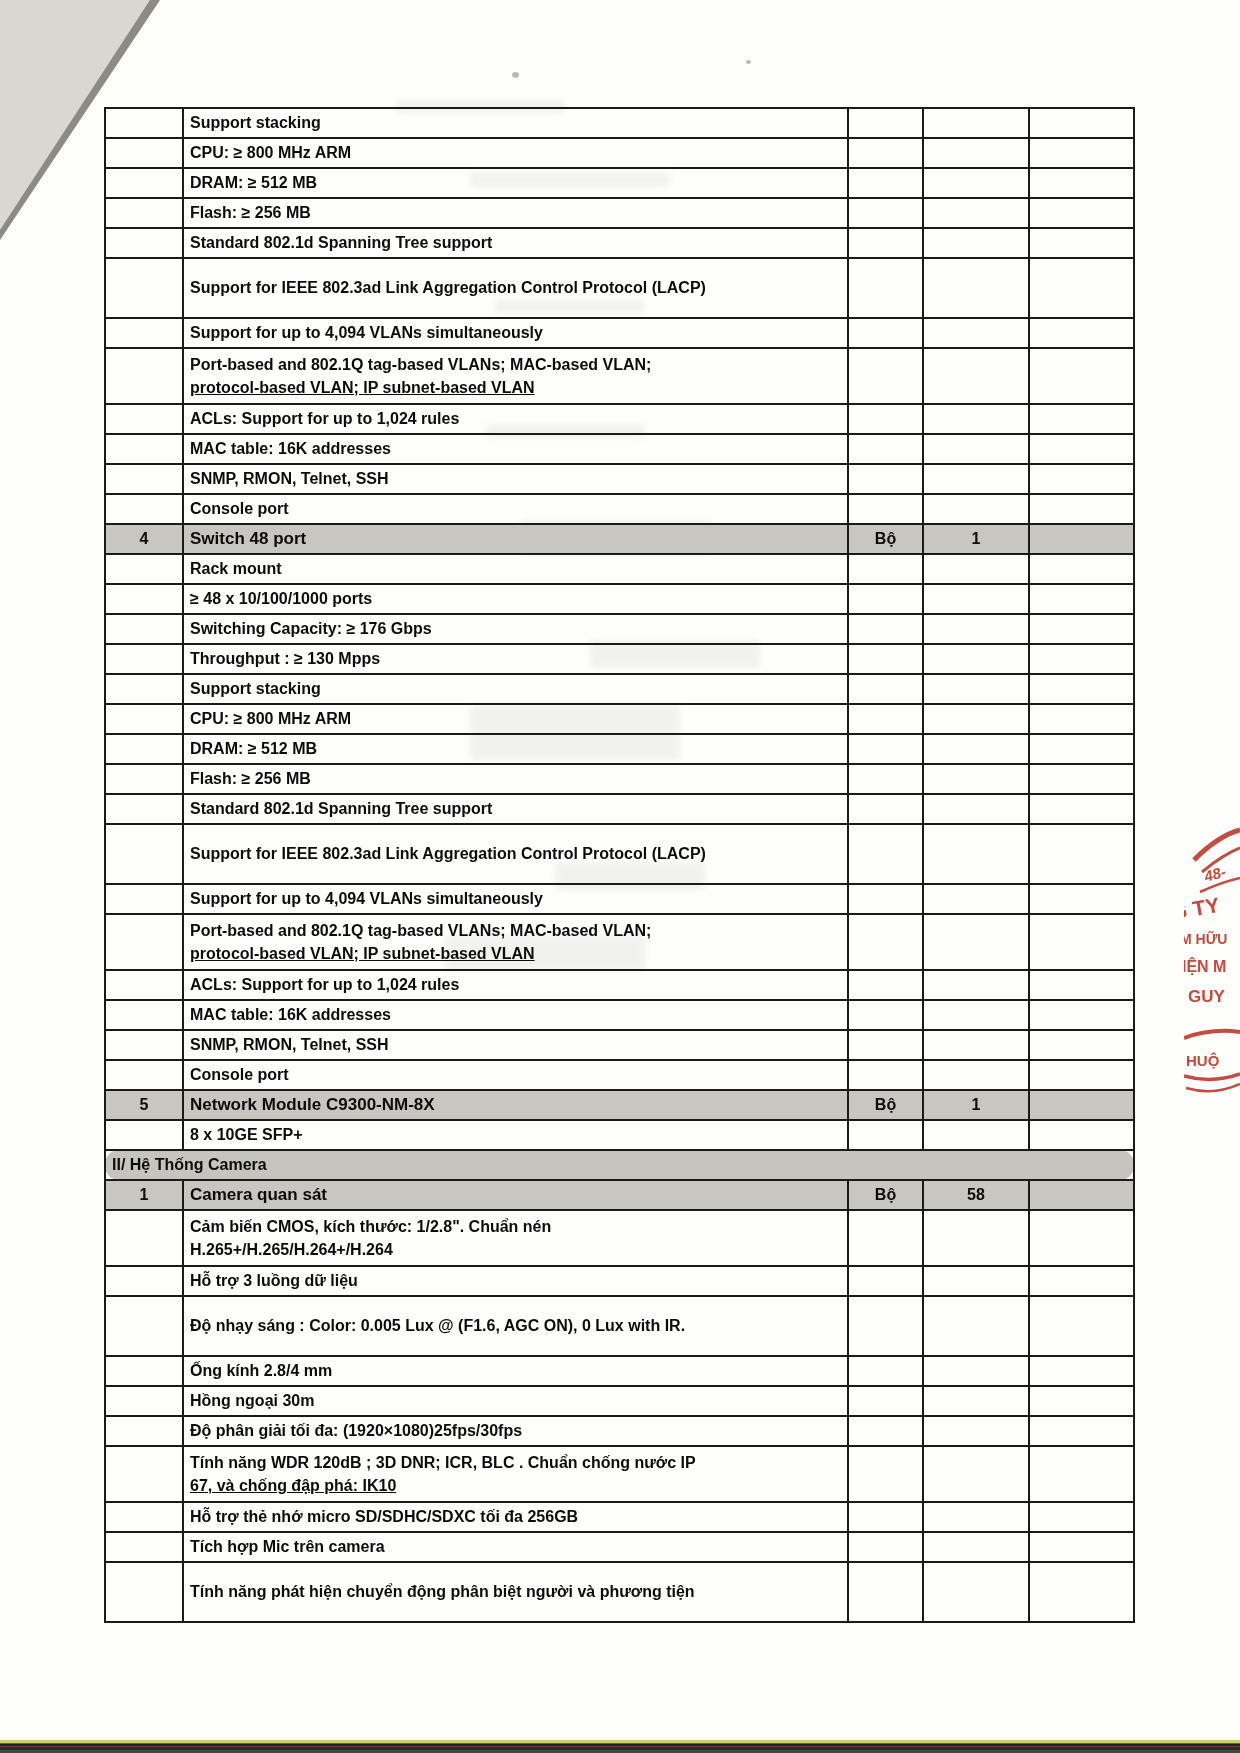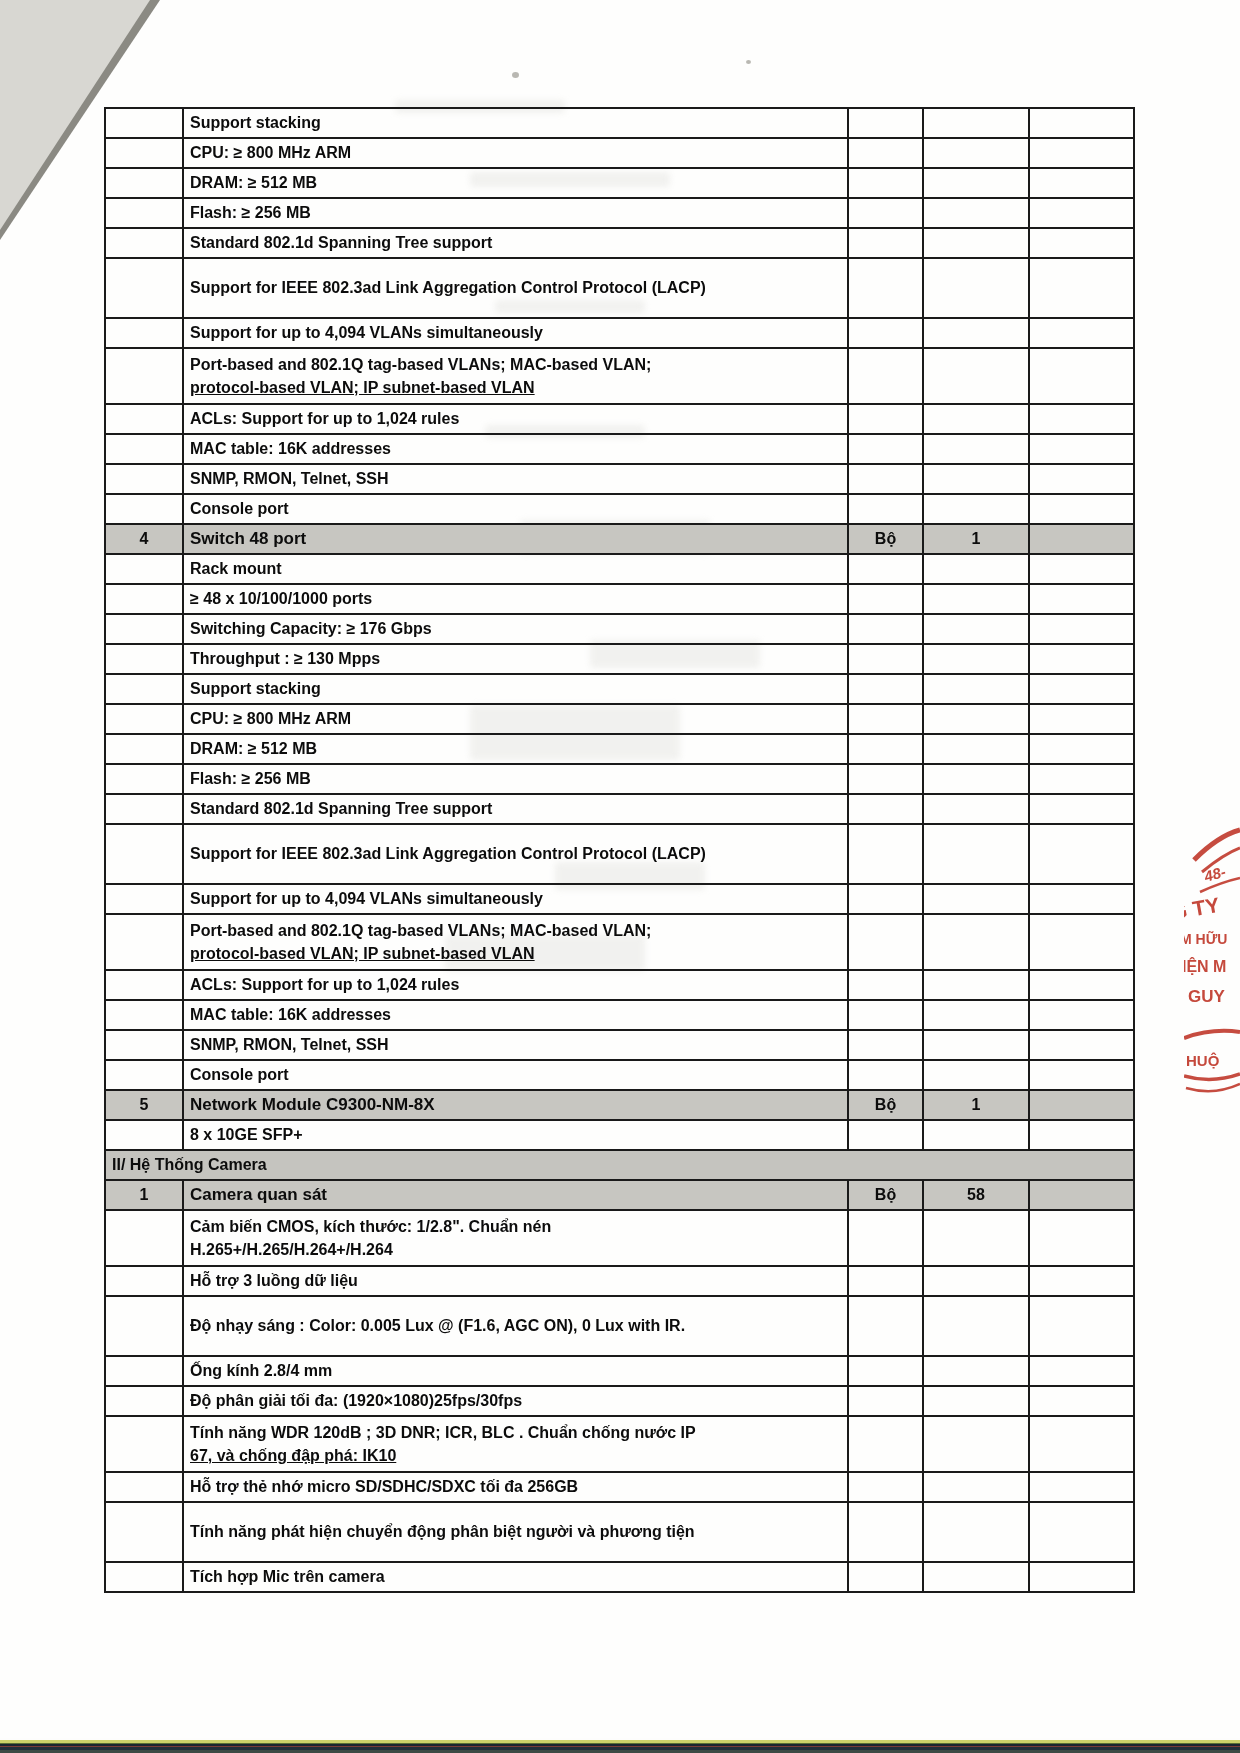--- a/index.html
+++ b/index.html
@@ -28,21 +28,21 @@
     font-size:16px;font-weight:600;color:#0c0c0c;
     vertical-align:middle;overflow:hidden;
   }
   tr.h1{height:30px;} tr.h2{height:60px;} tr.h3{height:56px;border-radius:23px;}
   td.no{text-align:center;font-weight:700;}
   td.desc .ln{white-space:nowrap;line-height:1.45;}
   td.desc .ln.u{text-decoration:underline;}
   td.unit,td.qty{text-align:center;font-weight:700;}
   tr.item td{background:#c7c6c1;}
   tr.item td.desc{font-weight:700;font-size:17px;}
-  td.sec{background:#c5c4bf;font-weight:700;font-size:17px;}
+  td.sec{background:#c5c4bf;font-weight:700;font-size:17px;border-radius:14px;}
   .stamp-svg{position:absolute;left:1184px;top:826px;z-index:4;}
   .bottom-edge{
     position:absolute;left:0;top:1738px;width:1240px;height:15px;z-index:5;
     background:linear-gradient(
       #fdfdfc 0 2px,
       #cdd06a 2px 5px,
       #5a6e35 5px 6px,
       #1c2430 6px 8px,
       #7a3a38 8px 9px,
       #222e3a 9px 12px,
@@ -402,20 +402,29 @@
         <td class="desc">
           <div class="ln">Ống kính 2.8/4 mm</div>
         </td>
         <td class="unit"></td>
         <td class="qty"></td>
         <td class="extra"></td>
       </tr>
       <tr class="spec h1">
         <td class="no"></td>
         <td class="desc">
+          <div class="ln">Hồng ngoại 30m</div>
+        </td>
+        <td class="unit"></td>
+        <td class="qty"></td>
+        <td class="extra"></td>
+      </tr>
+      <tr class="spec h1">
+        <td class="no"></td>
+        <td class="desc">
           <div class="ln">Độ phân giải tối đa: (1920×1080)25fps/30fps</div>
         </td>
         <td class="unit"></td>
         <td class="qty"></td>
         <td class="extra"></td>
       </tr>
       <tr class="spec h3">
         <td class="no"></td>
         <td class="desc">
           <div class="ln">Tính năng WDR 120dB ; 3D DNR; ICR, BLC . Chuẩn chống nước IP</div>
@@ -427,33 +436,33 @@
       </tr>
       <tr class="spec h1">
         <td class="no"></td>
         <td class="desc">
           <div class="ln">Hỗ trợ thẻ nhớ micro SD/SDHC/SDXC tối đa 256GB</div>
         </td>
         <td class="unit"></td>
         <td class="qty"></td>
         <td class="extra"></td>
       </tr>
+      <tr class="spec h1">
+        <td class="no"></td>
+        <td class="desc">
+          <div class="ln">Tích hợp Mic trên camera</div>
+        </td>
+        <td class="unit"></td>
+        <td class="qty"></td>
+        <td class="extra"></td>
+      </tr>
       <tr class="spec h2">
         <td class="no"></td>
         <td class="desc">
           <div class="ln">Tính năng phát hiện chuyển động phân biệt người và phương tiện</div>
-        </td>
-        <td class="unit"></td>
-        <td class="qty"></td>
-        <td class="extra"></td>
-      </tr>
-      <tr class="spec h1">
-        <td class="no"></td>
-        <td class="desc">
-          <div class="ln">Tích hợp Mic trên camera</div>
         </td>
         <td class="unit"></td>
         <td class="qty"></td>
         <td class="extra"></td>
       </tr>
     </tbody>
 </table>
 
 <svg class="stamp-svg" width="56" height="296" viewBox="0 0 56 296">
   <g fill="none" stroke="#c0392b" stroke-opacity="0.9">

